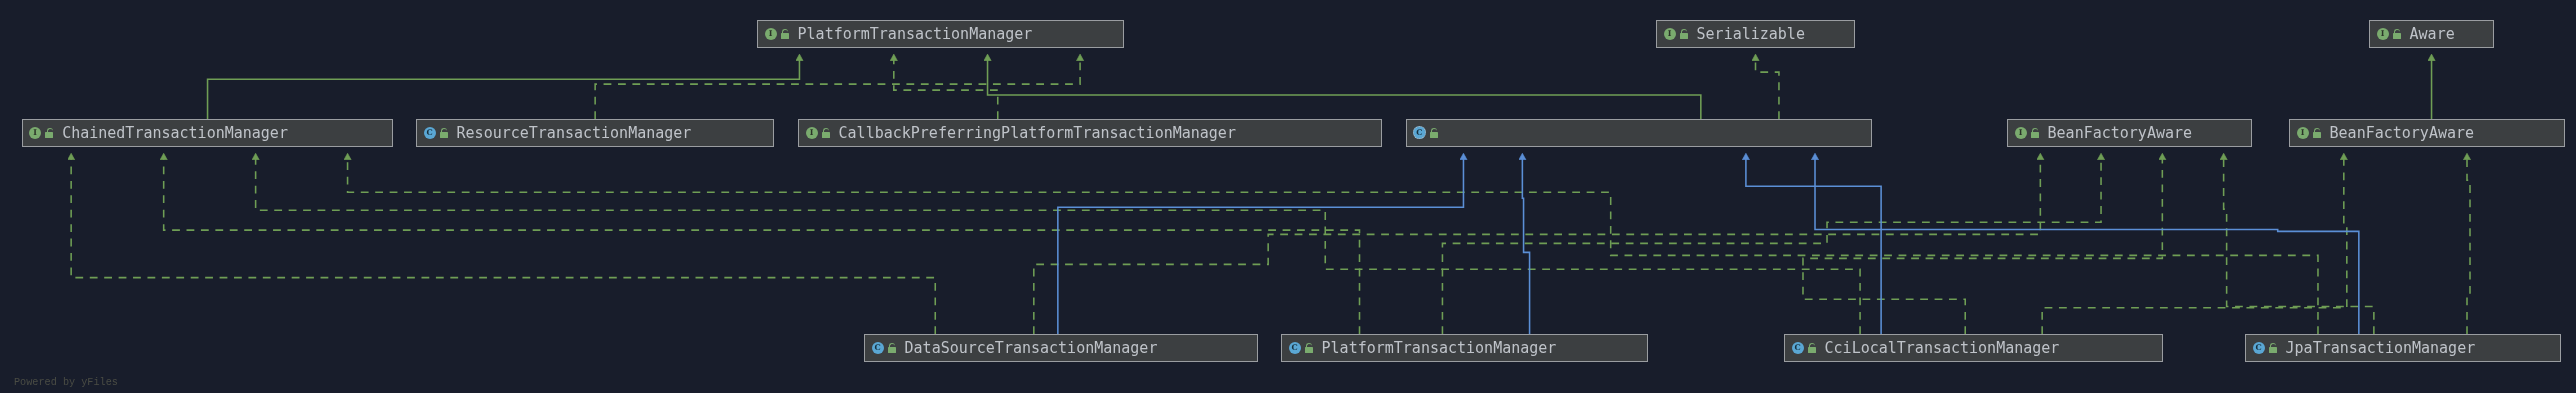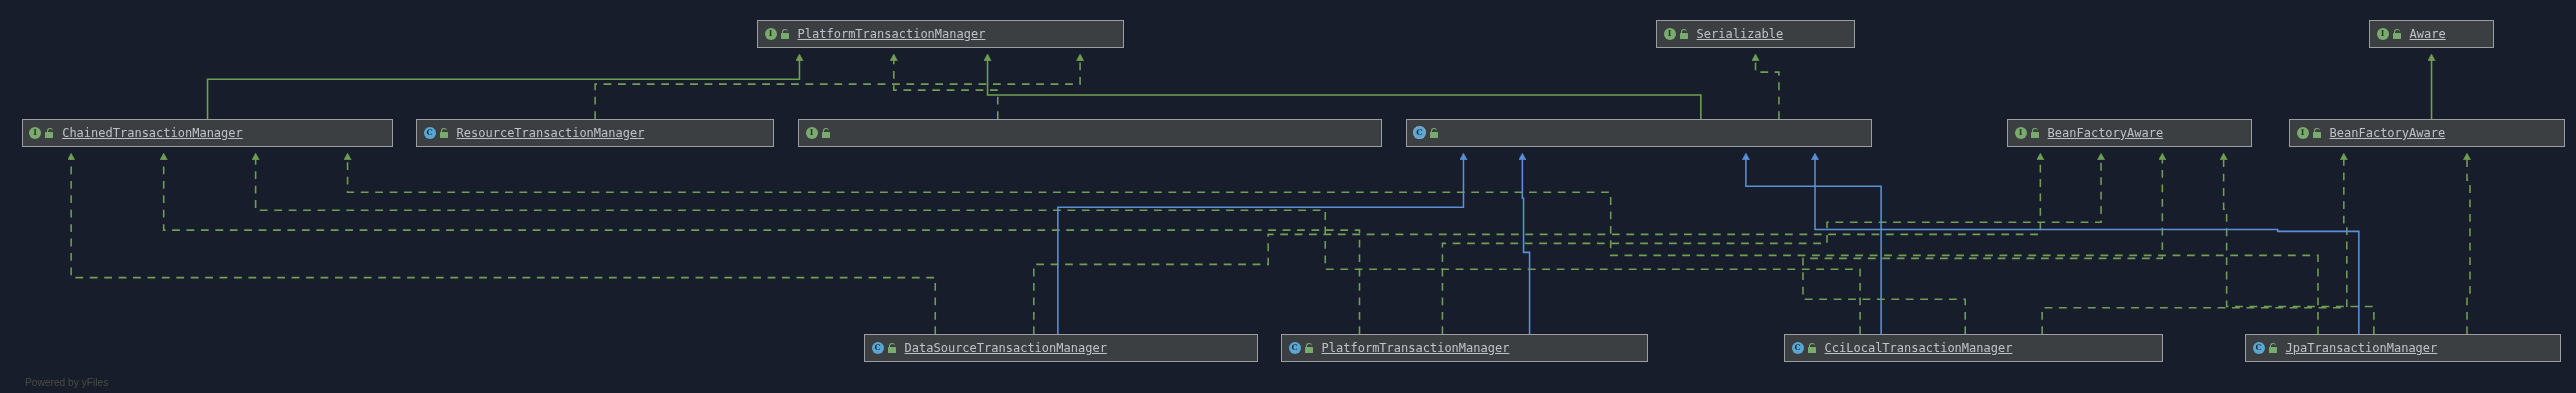--- a/index.html
+++ b/index.html
@@ -87,31 +87,30 @@
     border-top-right-radius: 3.6px;
   }
   .node-vis-icon .body {
     position: absolute;
     left: 1.2px; top: 7.2px;
     width: 7.8px; height: 5.4px;
     background: #7aab6e;
     border-radius: 0.6px;
   }
   .node-label {
-    font-size: 12px;
+    font-size: 15px;
     color: #bfc3c9;
     letter-spacing: 0px;
     line-height: 1;
-    text-decoration: underline;
   }
   #watermark {
     position: absolute;
-    left: 25px;
+    left: 14px;
     bottom: 4.8px;
-    font-family: Liberation Sans, sans-serif;
+    font-family: Liberation Mono, monospace;
     font-size: 10.2px;
     color: #4a4c44;
     z-index: 2;
   }
 </style>
 </head>
 <body>
 
 <div id="diagram-root">
 
@@ -217,20 +216,21 @@
   </div>
 
   <div class="uml-node" style="left:798px; top:119px; width:584px;">
     <span class="node-type-icon icon-interface">
         <span class="circ">I</span>
       </span>
     <span class="node-vis-icon">
         <span class="shackle"></span>
         <span class="body"></span>
       </span>
+    <span class="node-label">CallbackPreferringPlatformTransactionManager</span>
   </div>
 
   <div class="uml-node" style="left:1406px; top:119px; width:466px;">
     <span class="node-type-icon icon-abstract-class">
         <span class="circ">C</span>
       </span>
     <span class="node-vis-icon">
         <span class="shackle"></span>
         <span class="body"></span>
       </span>

